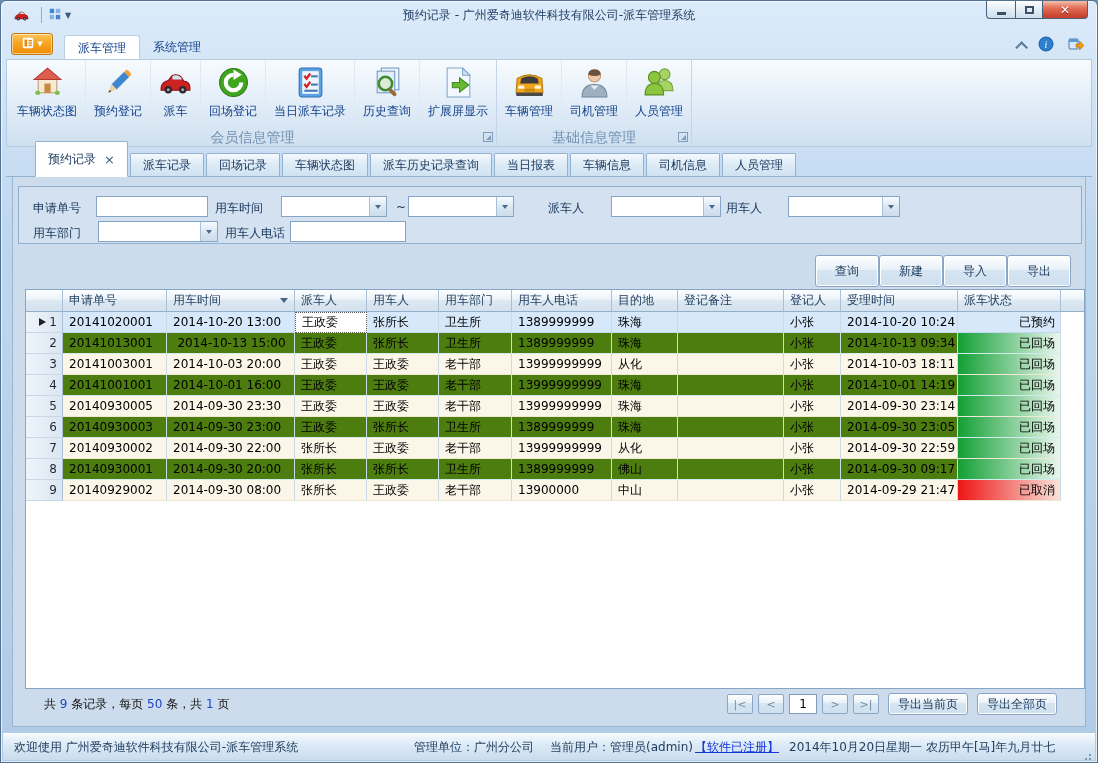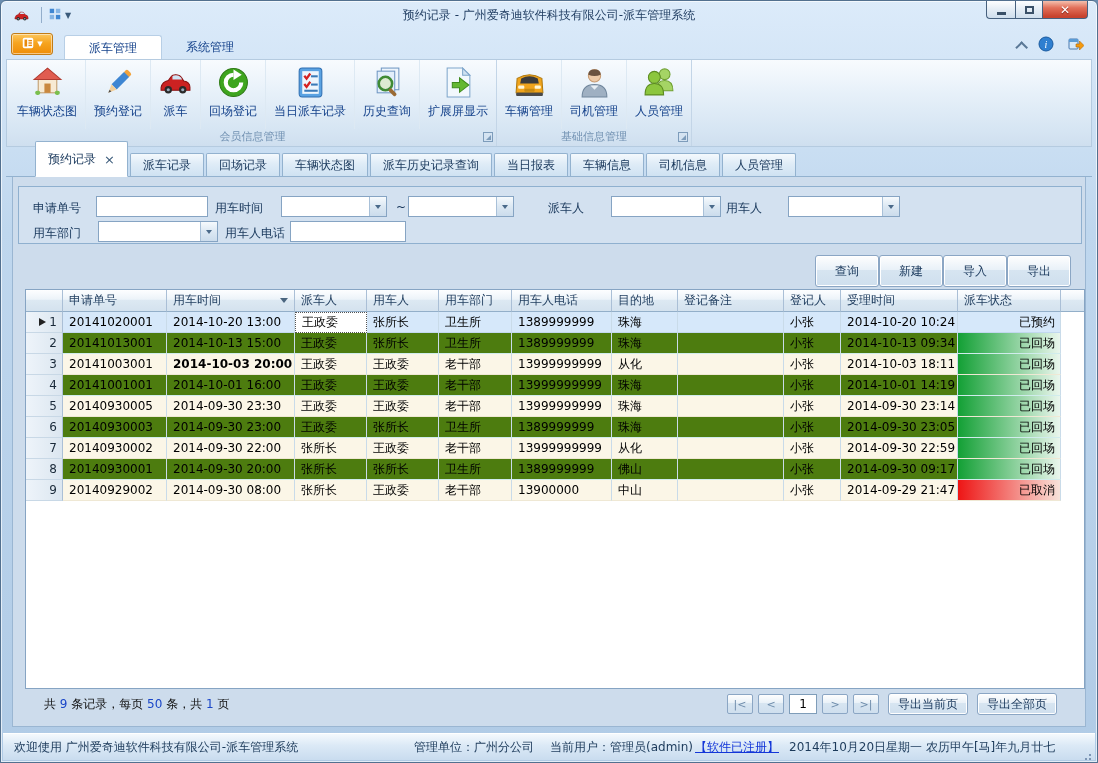--- a/index.html
+++ b/index.html
@@ -31,37 +31,37 @@
   .g-max { width:9px; height:8px; border:2px solid #3a5068; }
 
   
   .tabrow { position:absolute; left:5px; right:5px; top:28px; height:30px; display:flex; align-items:flex-end; }
   .appbtn { position:absolute; left:5px; top:4px; width:42px; height:22px; border-radius:3px;
             background:linear-gradient(#fcc75e,#f6a41f 45%,#ef8d07); border:1px solid #c27c17;
             box-shadow:inset 0 0 0 1px rgba(255,255,255,.5); display:flex; align-items:center; justify-content:center; gap:2px; }
   .appbtn svg { width:14px; height:14px; }
   .appbtn .dd { font-size:7px; color:#fff; }
   .rtabs { display:flex; margin-left:58px; }
-  .rtab { height:24px; line-height:24px; padding:0 24px; color:#15428b; border-radius:3px 3px 0 0; }
+  .rtab { height:24px; line-height:24px; padding:0 13px; color:#15428b; border-radius:3px 3px 0 0; }
   .rtab.active { background:#fff; border:1px solid #b8cfe6; border-bottom:none; }
   .tr-icons { margin-left:auto; display:flex; align-items:center; gap:14px; padding:0 8px 4px 0; }
   .chev { width:9px; height:9px; border-top:2px solid #5a7896; border-right:2px solid #5a7896; transform:rotate(-45deg) translateY(3px); }
   .tr-icons svg { width:16px; height:16px; }
 
   
   .ribbon { position:absolute; left:5px; right:5px; top:58px; height:88px; display:flex; padding-left:2px;
             background:linear-gradient(#f8fbfe,#e6f0f9 40%,#d6e5f3 82%,#cfdfef); border:1px solid #b5cbe0; }
   .rib-group { display:flex; flex-direction:column; border-right:1px solid #c3d5e7; }
   .rib-items { display:flex; flex:1; }
   .rib-item { display:flex; flex-direction:column; align-items:center; justify-content:flex-start; padding:6px 8px 2px; cursor:default; }
   .rib-item + .rib-item { border-left:1px solid #dde9f3; }
   .rib-icon { width:33px; height:33px; }
   .rib-icon svg { width:100%; height:100%; }
   .rib-label { margin-top:4px; color:#15428b; white-space:nowrap; }
-  .rib-caption { position:relative; height:17px; line-height:16px; text-align:center; color:#7191b2; font-size:11px; }
+  .rib-caption { position:relative; height:17px; line-height:16px; text-align:center; color:#7191b2; font-size:14px; }
   .launcher { position:absolute; right:3px; bottom:4px; width:10px; height:10px; border:1px solid #7d9cbb; }
   .launcher::after { content:""; position:absolute; right:1px; bottom:1px; border-style:solid; border-width:0 0 5px 5px; border-color:transparent transparent #7d9cbb transparent; }
 
   
   .dtwrap { position:absolute; left:5px; right:5px; top:150px; height:26px; display:flex; align-items:flex-end; padding-left:9px; border-bottom:1px solid #93b2cf; }
   .dtab { height:23px; line-height:22px; padding:0 12px; margin-right:2px; color:#17365a; white-space:nowrap;
           background:linear-gradient(#f4f9fd,#dfecf7 45%,#cfe2f2); border:1px solid #93b2cf; border-bottom:none; border-radius:2px 2px 0 0;
           display:flex; align-items:center; gap:8px; }
   .dtab.active { height:36px; background:#fff; margin-bottom:-1px; border-bottom:1px solid #fff;margin-left:20px; }
   .dclose { color:#3a5a7a; font-size:13px; line-height:1; }
@@ -407,37 +407,37 @@
             <div class="gc" style="width: 106px;"></div>
             <div class="gc" style="width: 57px;">小张</div>
             <div class="gc" style="width: 117px;">2014-10-20 10:24</div>
             <div class="gc status" style="width: 103px;">已预约</div>
           </div>
           <div class="grow t-cyan">
             <div class="ind" style="width: 37px;">
               <span>2</span>
             </div>
             <div class="gc" style="width: 104px;">20141013001</div>
-            <div class="gc" style="width: 128px;">2014-10-13 15:00</div>
+            <div class="gc" style="width: 128px; text-align: center;">2014-10-13 15:00</div>
             <div class="gc" style="width: 72px;">王政委</div>
             <div class="gc" style="width: 72px;">张所长</div>
             <div class="gc" style="width: 73px;">卫生所</div>
             <div class="gc" style="width: 100px;">1389999999</div>
             <div class="gc" style="width: 66px;">珠海</div>
             <div class="gc" style="width: 106px;"></div>
             <div class="gc" style="width: 57px;">小张</div>
             <div class="gc" style="width: 117px;">2014-10-13 09:34</div>
             <div class="gc status" style="width: 103px; background: linear-gradient(90deg, rgb(19, 160, 53), rgb(234, 246, 237));">已回场</div>
           </div>
           <div class="grow t-cream">
             <div class="ind" style="width: 37px;">
               <span>3</span>
             </div>
             <div class="gc" style="width: 104px;">20141003001</div>
-            <div class="gc" style="width: 128px; font-weight: bold;">2014-10-03 20:00</div>
+            <div class="gc" style="width: 128px;">2014-10-03 20:00</div>
             <div class="gc" style="width: 72px;">王政委</div>
             <div class="gc" style="width: 72px;">王政委</div>
             <div class="gc" style="width: 73px;">老干部</div>
             <div class="gc" style="width: 100px;">13999999999</div>
             <div class="gc" style="width: 66px;">从化</div>
             <div class="gc" style="width: 106px;"></div>
             <div class="gc" style="width: 57px;">小张</div>
             <div class="gc" style="width: 117px;">2014-10-03 18:11</div>
             <div class="gc status" style="width: 103px; background: linear-gradient(90deg, rgb(19, 160, 53), rgb(234, 246, 237));">已回场</div>
           </div>

